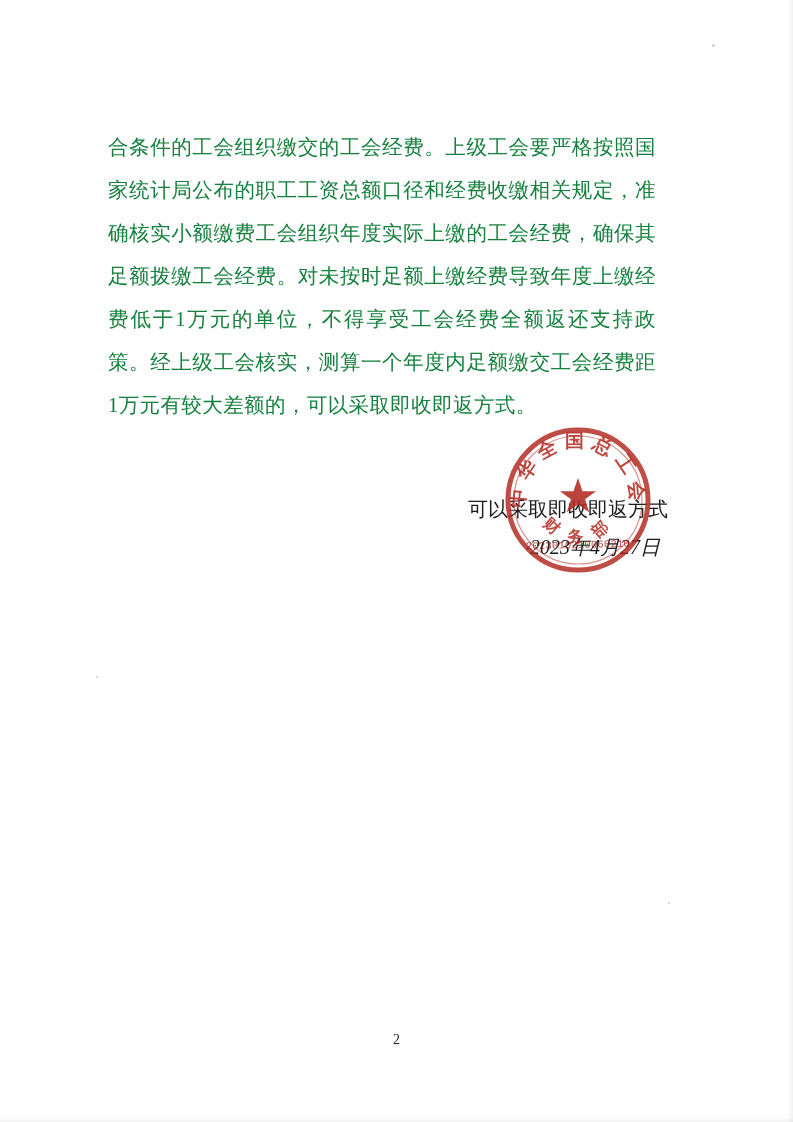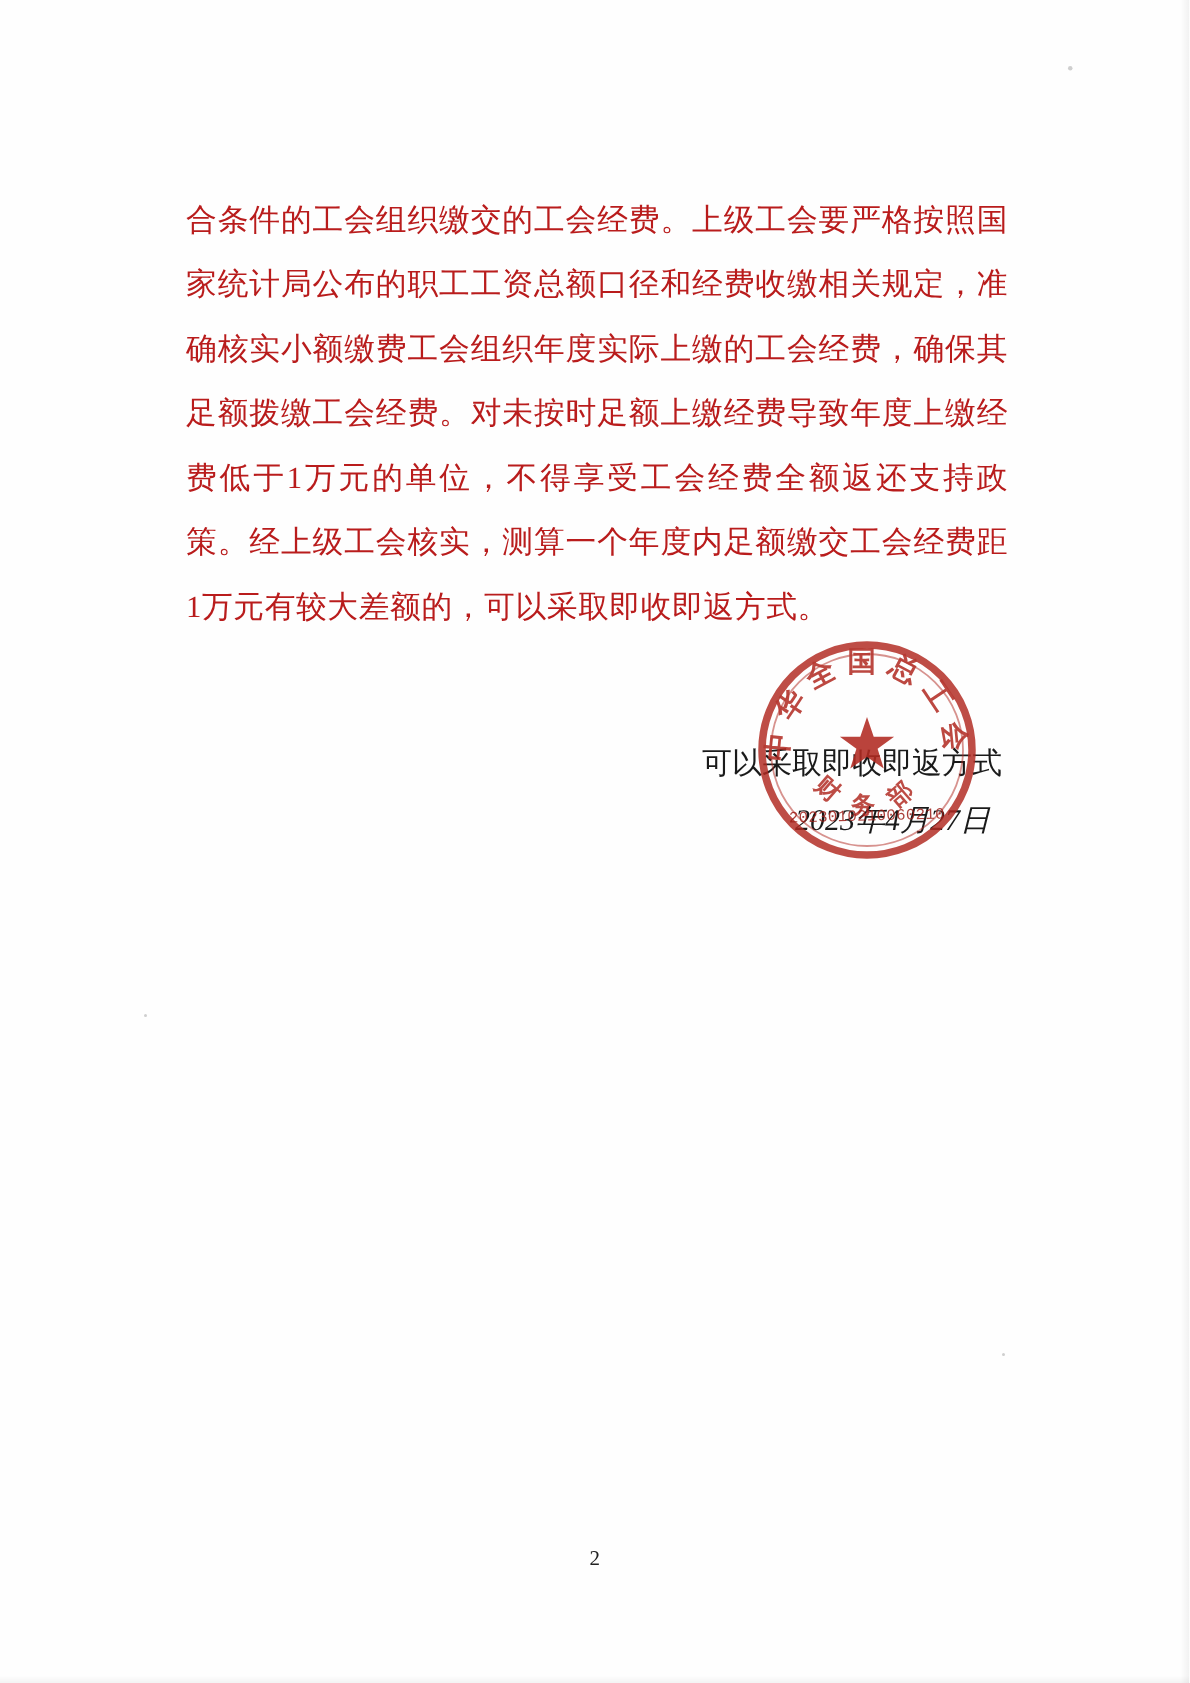--- a/index.html
+++ b/index.html
@@ -35,29 +35,29 @@
     position: absolute;
     bottom: 0;
     left: 0;
     width: 793px;
     height: 5px;
     background: linear-gradient(to bottom, rgba(0,0,0,0.00), rgba(0,0,0,0.045));
   }
 
   .body-text {
     position: absolute;
-    left: 124px;
+    left: 108px;
     top: 126px;
     width: 548px;
     font-size: 20.5px;
     line-height: 43px;
     letter-spacing: 0.4px;
     text-align: justify;
     text-justify: inter-character;
-    color: #b91c1c;
+    color: #15803d;
   }
   .body-text p {
     margin: 0;
     text-indent: 0;
   }
 
   .signature-block {
     position: absolute;
     left: 124px;
     top: 490px;

